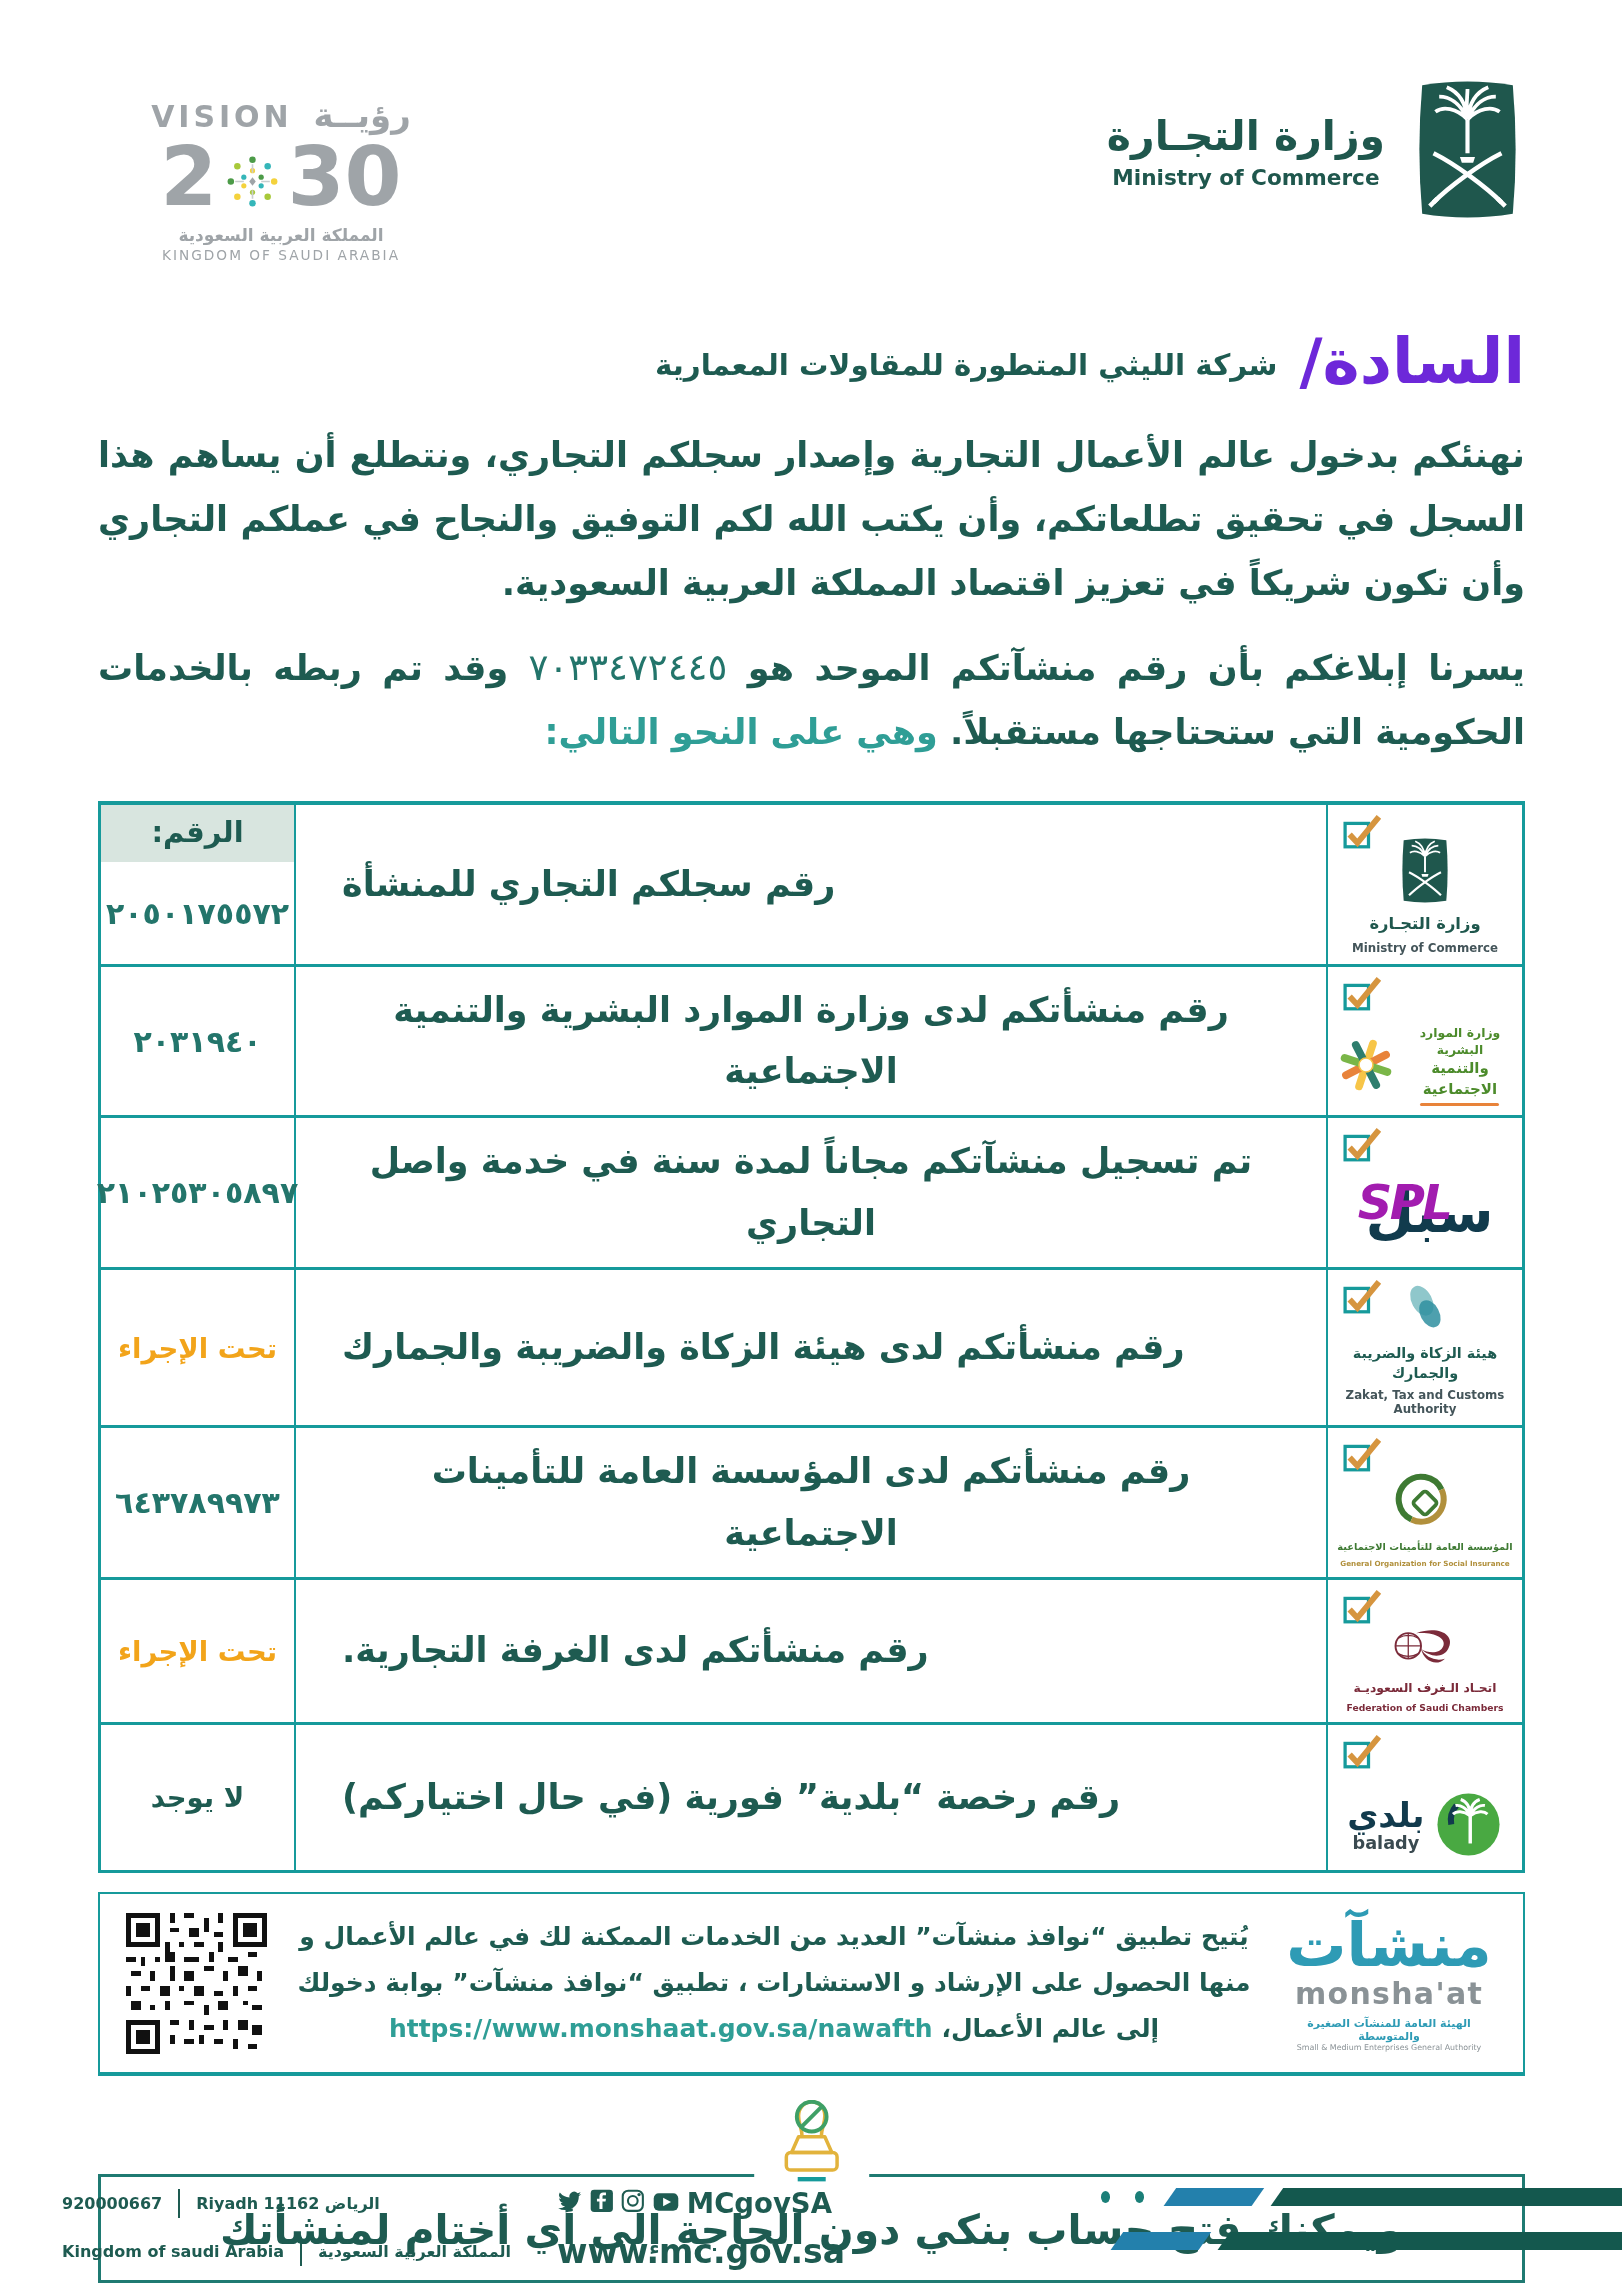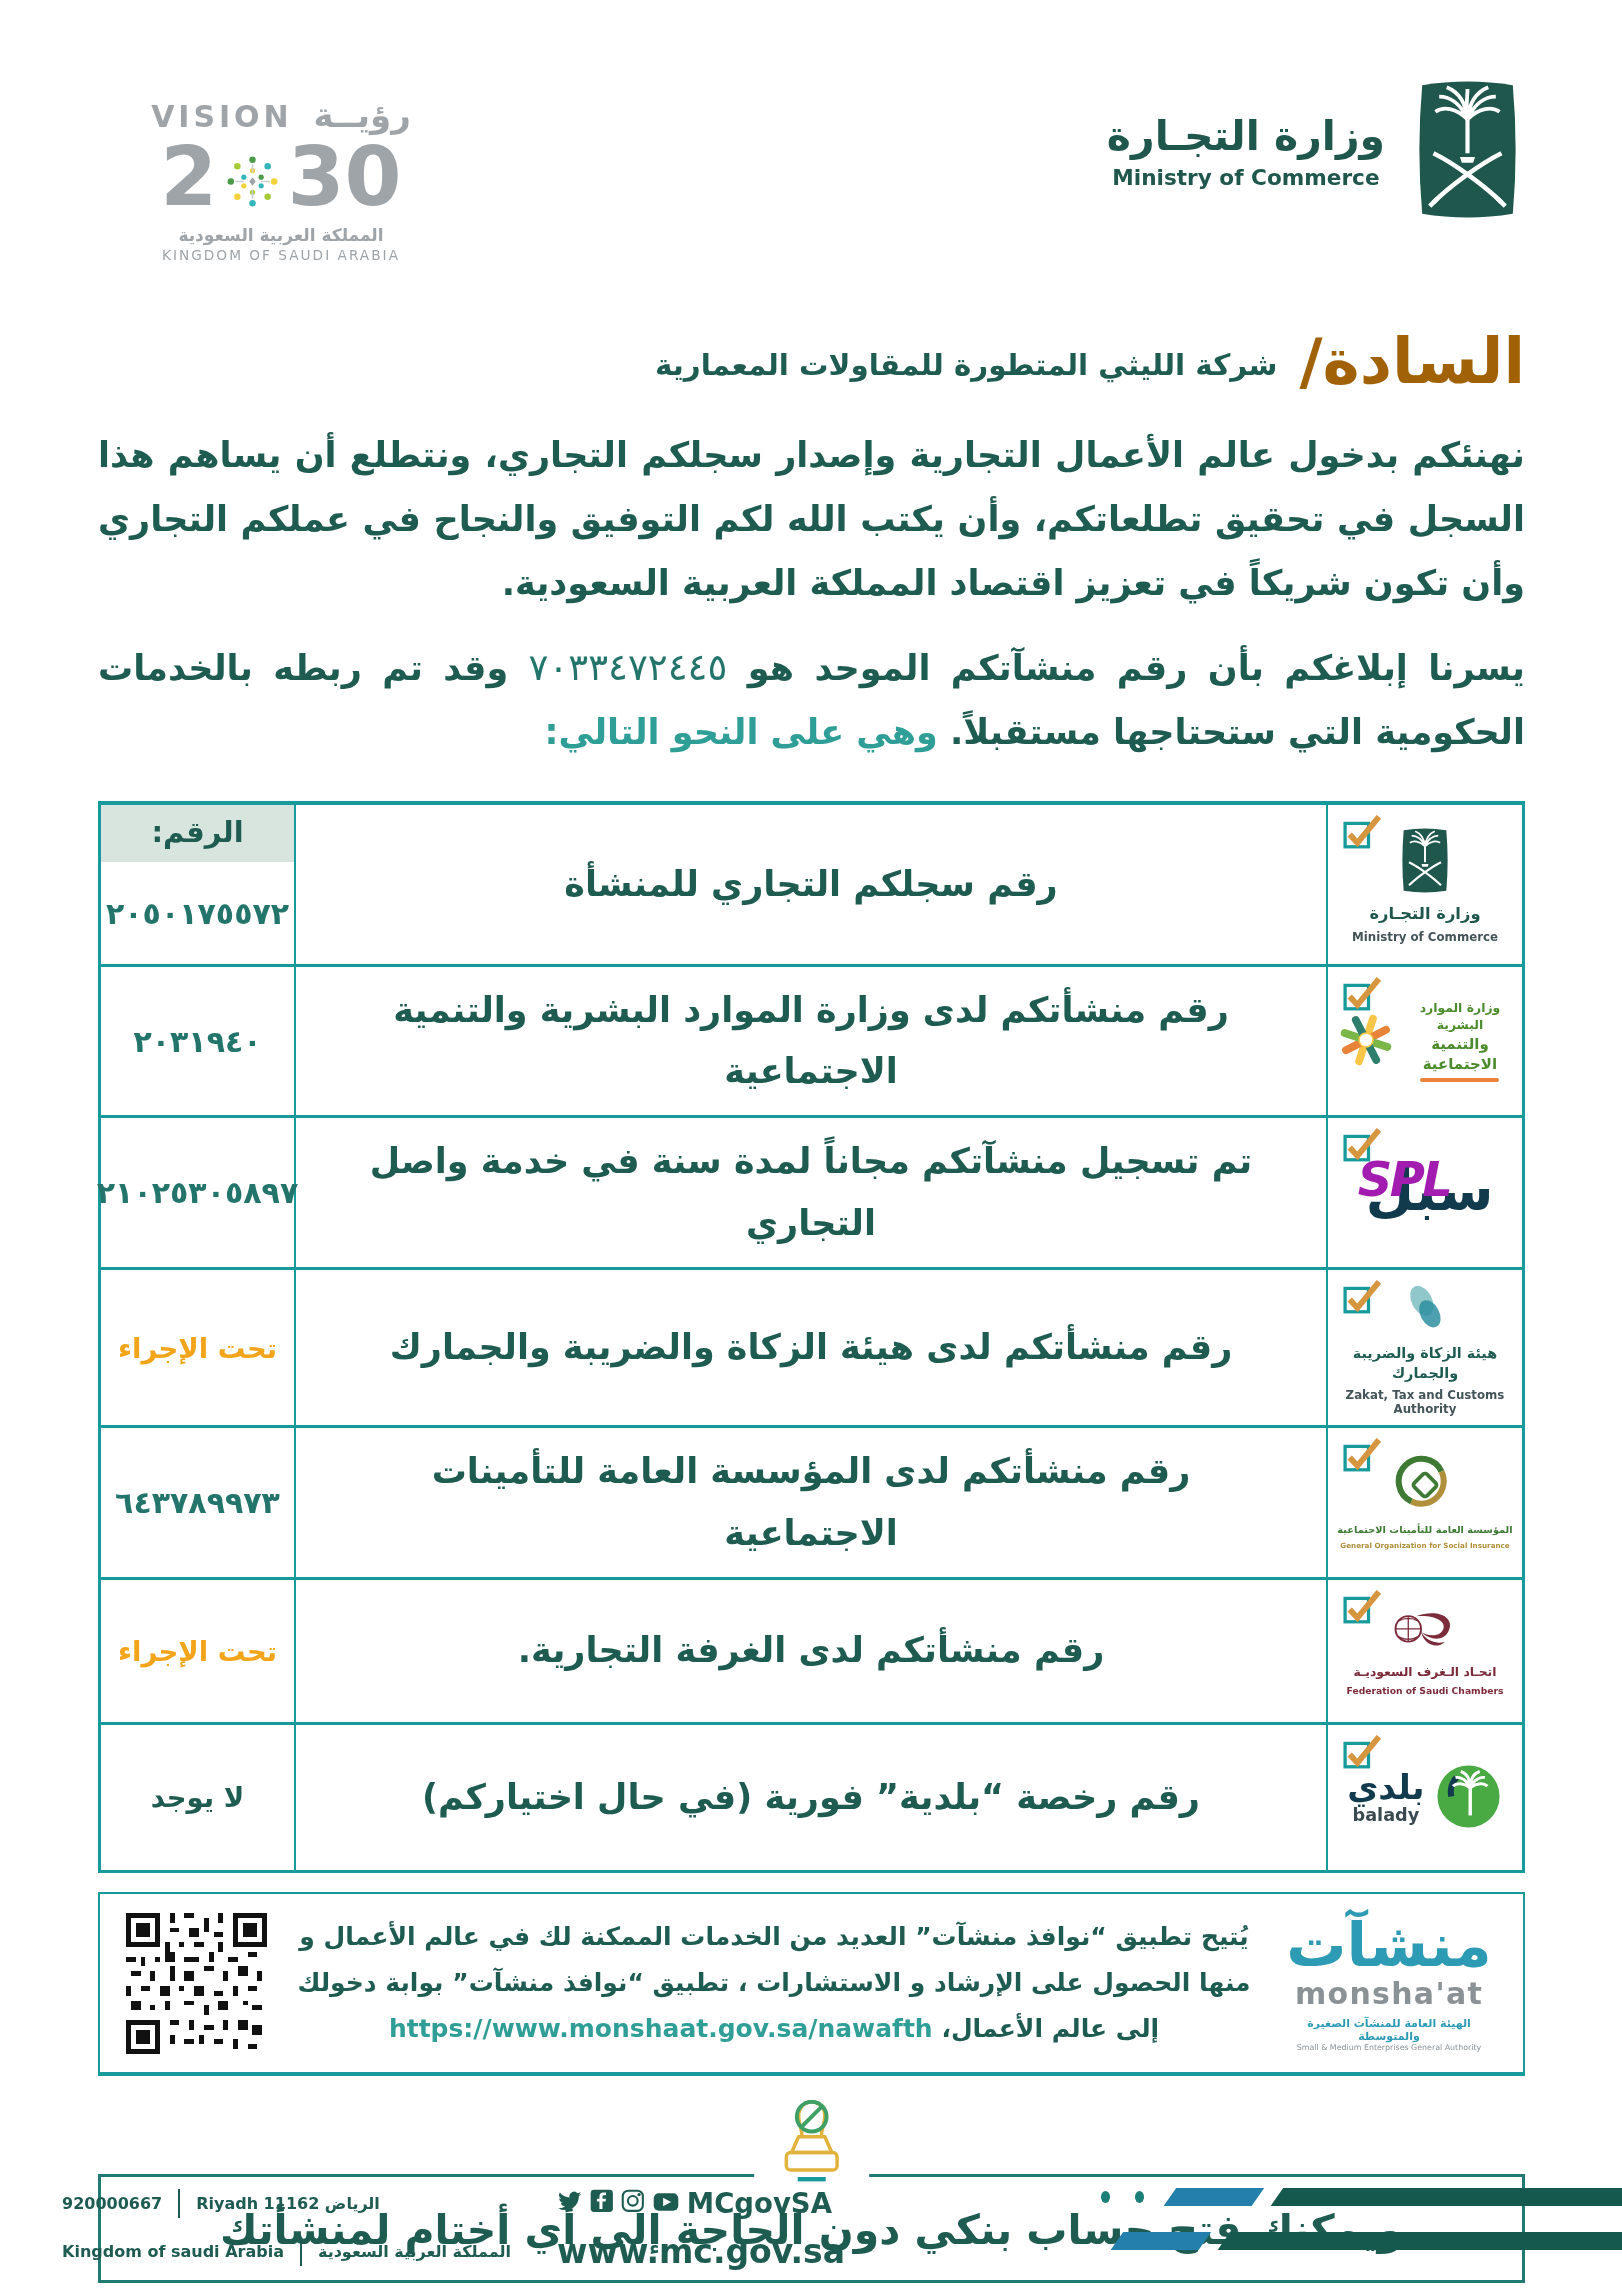--- a/index.html
+++ b/index.html
@@ -18,33 +18,33 @@
   .vision-2030 { display: flex; justify-content: center; align-items: center; font-size: 82px; font-weight: bold; line-height: 1; margin-top: 1.3px; }
   .vision-sub1 { font-size: 17px; margin-top: 6.5px; font-weight: bold; }
   .vision-sub2 { font-size: 13.7px; letter-spacing: 2px; margin-top: 2.6px; }
   .moc-header { display: flex; flex-direction: row; align-items: center; gap: 25px; padding-top: 18.3px; }
   .moc-header-text { text-align: center; color: #1F574D; }
   .moc-header-ar { font-size: 41px; font-weight: bold; }
   .moc-header-en { font-size: 21.6px; font-weight: bold; margin-top: 5.2px; }
 
   
   .salutation { display: flex; align-items: center; gap: 22px; margin-top: 62px; }
-  .salutation-title { font-size: 63px; font-weight: bold; color: #a16207; }
+  .salutation-title { font-size: 63px; font-weight: bold; color: #6d28d9; }
   .salutation-name { font-size: 29.4px; font-weight: bold; color: #1E5B51; padding-top: 6.5px; }
 
   
   .para { font-size: 35px; font-weight: bold; color: #1E5B51; line-height: 1.82;
           text-align: justify; text-align-last: right; margin-top: 18.3px; }
   .para .unified-num { font-weight: normal; color: #23756B; font-size: 37px; }
   .para .hl { color: #2F9E96; }
 
   
   .svc-table { margin-top: 36px; border: 3.3px solid #169A9B; border-top-width: 4.6px;
                display: grid; grid-template-columns: 196px 1fr 195px; }
-  .cell { border-bottom: 3.3px solid #169A9B; display: flex; align-items: center; justify-content: center;
+  .cell { border-bottom: 3.3px solid #169A9B; display: flex; align-items: center; justify-content: flex-end;
           min-height: 145px; position: relative; background: #fff; }
   .logo-cell { border-left: 2px solid #169A9B; flex-direction: column; padding: 9.2px 6.5px; }
   .num-cell  { border-right: 2px solid #169A9B; flex-direction: column; padding: 0; }
   .desc-cell { padding: 13px 46px; }
   .desc { font-size: 35px; font-weight: bold; color: #1E5B51; text-align: center; line-height: 1.75; }
   .num { font-size: 30px; font-weight: bold; color: #23756B; text-align: center; }
   .num.pending { color: #F2A41A; font-size: 27.5px; }
   .num-header-band { width: 100%; background: #D8E5DF; color: #1E5B51; font-size: 29px; font-weight: bold;
                      text-align: center; padding: 10.5px 0 13px; border-bottom: 1.3px solid #ffffff; }
   .num-cell .num-val-wrap { flex: 1; display: flex; align-items: center; justify-content: center; width: 100%; }

